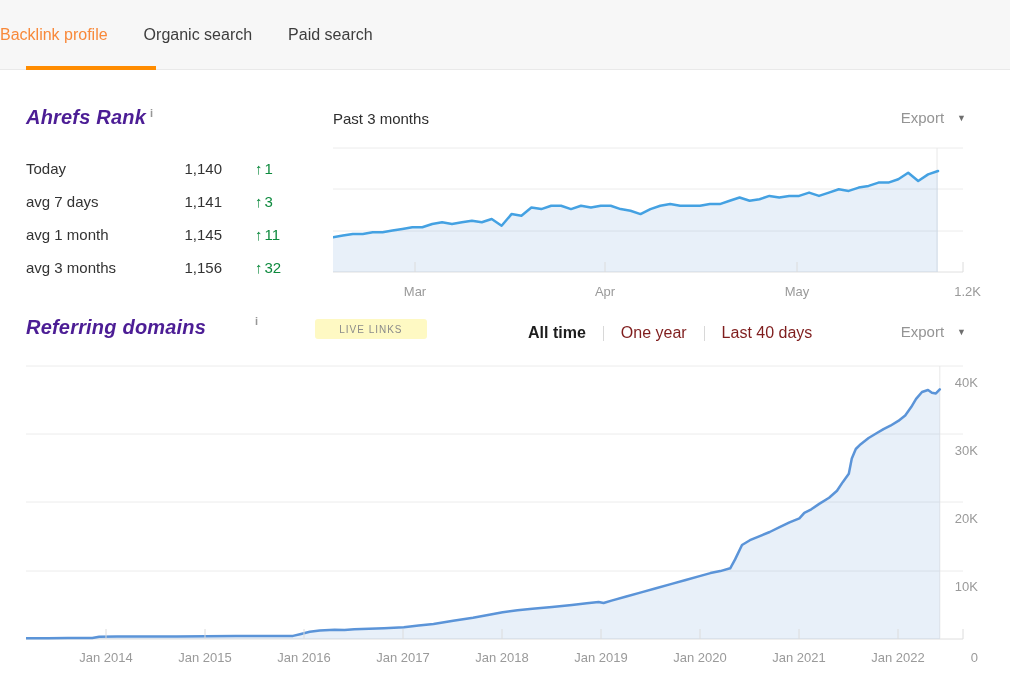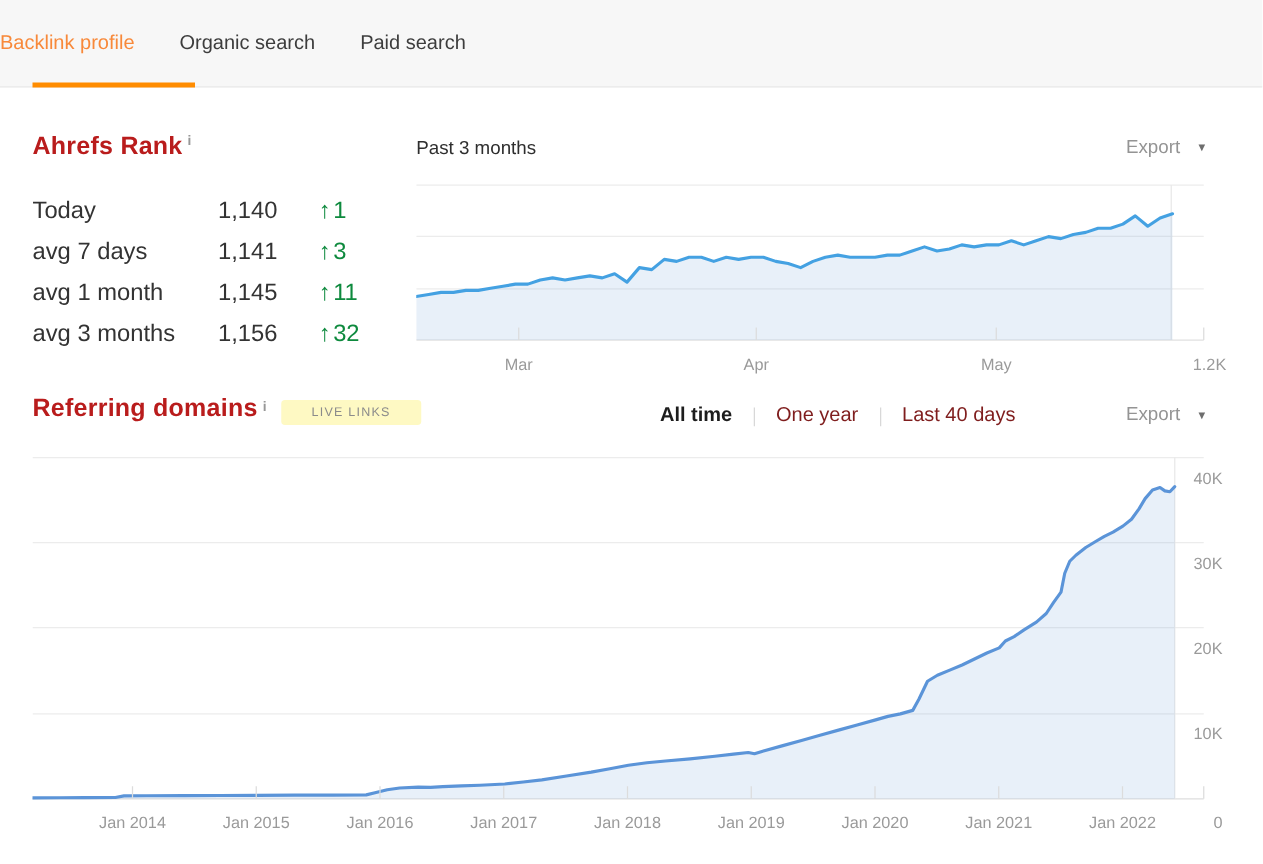--- a/index.html
+++ b/index.html
@@ -14,43 +14,43 @@
     background:#f7f7f7; border-bottom:1px solid #e9e9e9;
     display:flex; align-items:center; gap:36px;
   }
   .tab { font-size:16px; color:#3d3d3d; cursor:pointer; white-space:nowrap; }
   .tab.active { color:#f8893a; }
   .tab-underline {
     position:absolute; left:26px; bottom:-1px; width:130px; height:4px;
     background:#ff8c00;
   }
   
-  .h2 { font-size:20px; font-weight:bold; color:#b91c1c; letter-spacing:.2px; }
+  .h2 { font-size:20px; font-weight:bold; color:#4c1d95; letter-spacing:.2px;font-style:italic; }
   .info-sup {
     color:#979797; font-size:11px; font-weight:bold;
     position:relative; top:-7px; margin-left:4px; cursor:default;
   }
   #rank-title { position:absolute; left:26px; top:106px; }
   
   .rank-table { position:absolute; left:26px; top:152px; width:310px; }
-  .rank-row { display:grid; grid-template-columns:130px 66px auto; align-items:center; height:33px; font-size:19px; }
+  .rank-row { display:grid; grid-template-columns:130px 66px auto; align-items:center; height:33px; font-size:15px; }
   .rank-label { color:#333; }
   .rank-value { text-align:right; color:#333; }
   .rank-delta { color:#0e8a3e; padding-left:33px; }
   .rank-delta .arr { font-weight:bold; margin-right:2px; }
   
   #past3 { position:absolute; left:333px; top:110px; font-size:15px; color:#2e2e2e; }
   
   .export { position:absolute; right:44px; display:flex; align-items:center; gap:13px;
             color:#949494; font-size:15px; cursor:pointer; }
   .export .caret { font-size:9px; color:#6e6e6e; }
   #export-top { top:109px; }
   #export-bottom { top:323px; }
   
-  #ref-header { position:absolute; left:26px; top:316px; display:flex; align-items:flex-end; }
+  #ref-header { position:absolute; left:26px; top:316px; display:flex; align-items:center;gap:45px; }
   .badge {
     margin-left:12px; background:#fef9c3; color:#8b8b8b;
     font-size:10px; letter-spacing:1px; padding:5px 24px 4px; border-radius:3px;
     white-space:nowrap; position:relative; top:1px;
   }
   
   #ranges { position:absolute; left:528px; top:322px; display:flex; align-items:center; height:22px; }
   .range { font-size:16px; cursor:pointer; white-space:nowrap; }
   .range.active { font-weight:bold; color:#1d1d1d; cursor:default; }
   .range.link { color:#7f1d1d; }

